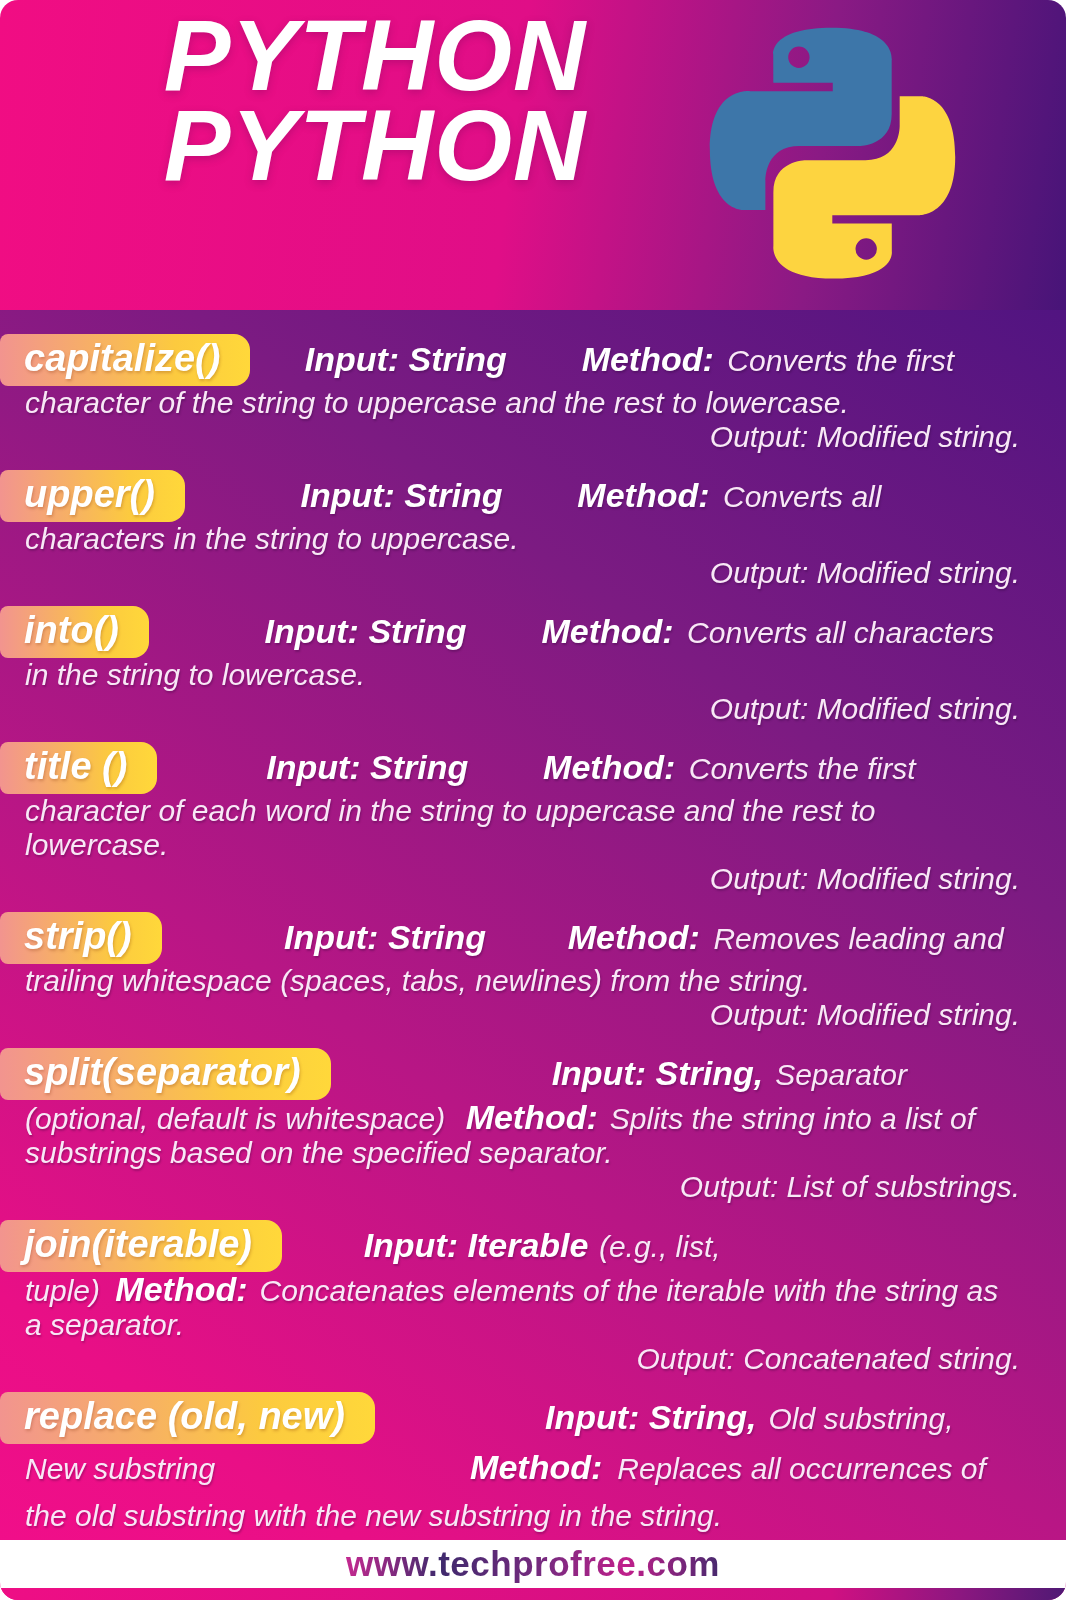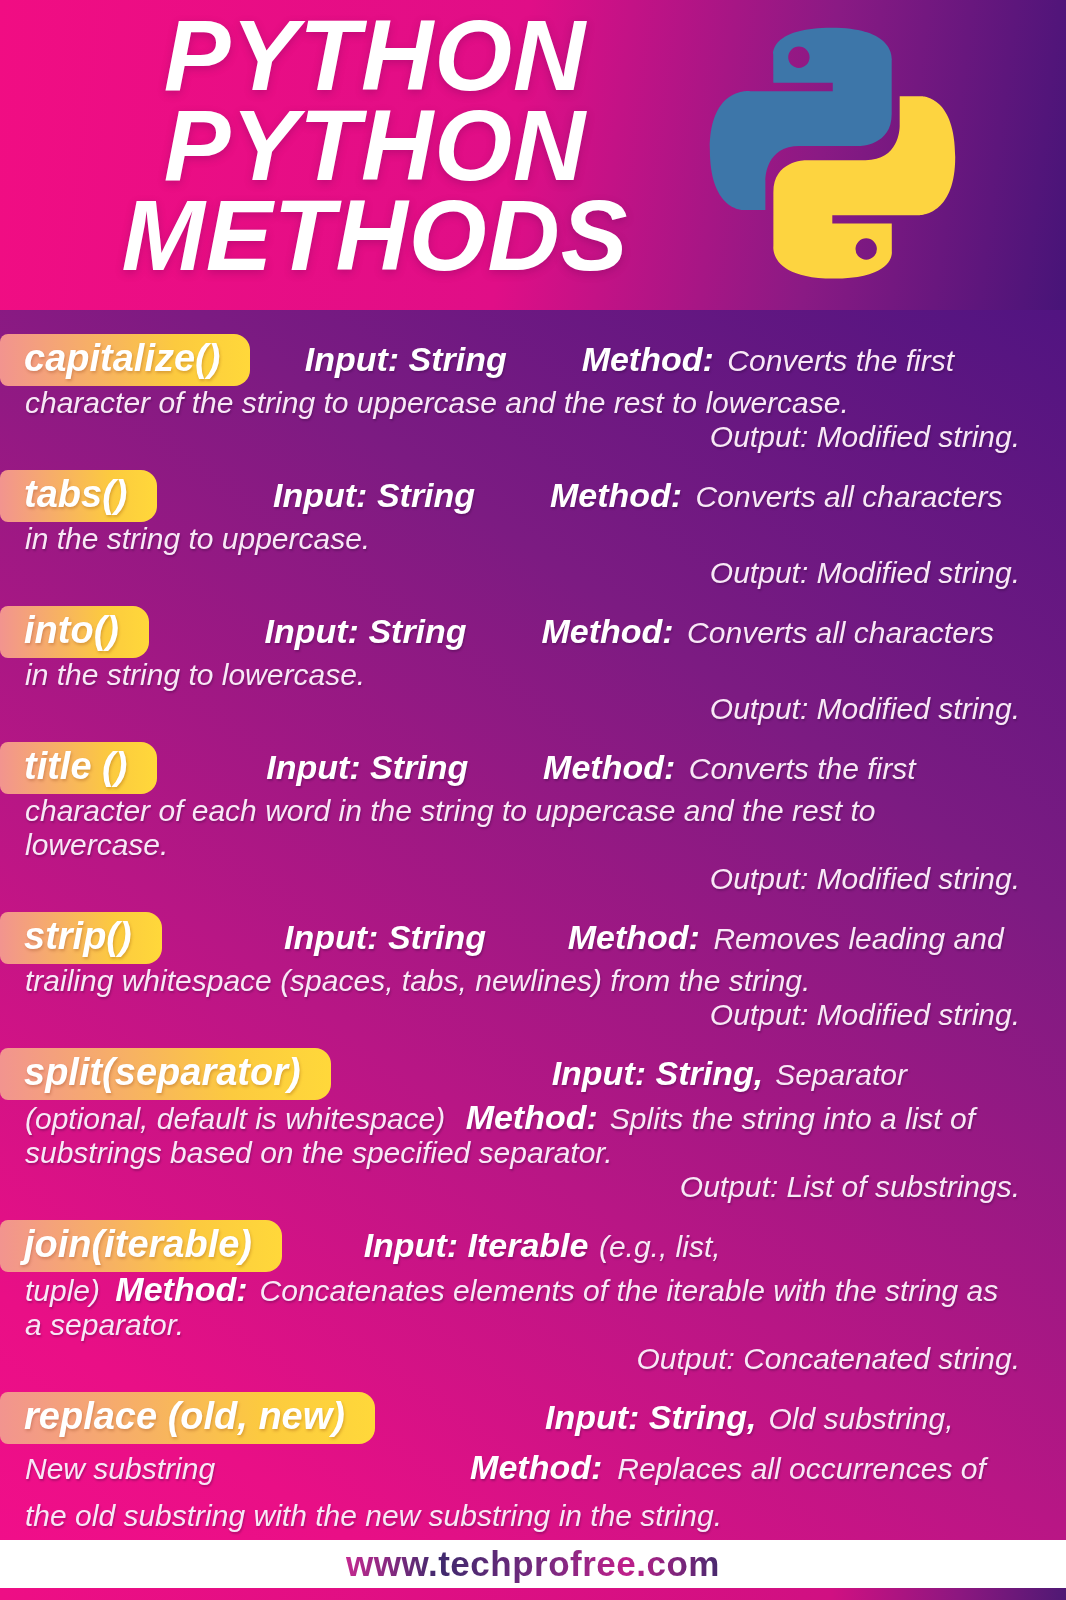--- a/index.html
+++ b/index.html
@@ -1,18 +1,19 @@
 <!DOCTYPE html>
 <html><head>
 <meta charset="utf-8">
 <style>
   html,body{margin:0;padding:0;background:#fff;}
   .page{
     position:relative;width:1066px;height:1600px;overflow:hidden;
     font-family:"Liberation Sans","DejaVu Sans",sans-serif;
+    border-radius:18px;
   }
   
   .header{
     position:absolute;left:0;top:0;width:1066px;height:310px;
     background:linear-gradient(97deg,#f10d83 0%,#e00e87 48%,#8a1a84 76%,#471478 100%);
   }
   .title{
     position:absolute;left:0;top:10px;width:750px;
     text-align:center;color:#ffffff;
     font-style:italic;font-weight:700;
@@ -62,33 +63,32 @@
 </style>
 </head>
 <body>
 
 <div class="page">
 
   <div class="header">
     <div class="title">
       <div>PYTHON</div>
       <div>PYTHON</div>
-      <div>METHODS</div>
     </div>
     <div class="logo">
       <svg viewBox="0 0 111 111" width="258" height="258" aria-hidden="true">
         <path fill="#3d76a9" d="M54.92 1.6C28.11 1.6 29.79 13.22 29.79 13.22l.03 12.04h25.58v3.62H19.66S2.52 26.94 2.52 53.96c0 27.03 14.96 26.07 14.96 26.07h8.93V67.48s-.48-14.96 14.72-14.96h25.38s14.24.23 14.24-13.76V15.62S82.91 1.6 54.92 1.6z M40.82 9.7a4.6 4.6 0 1 1 0 9.2 4.6 4.6 0 0 1 0-9.2z"></path>
         <path fill="#fdd440" d="M55.68 109.53c26.81 0 25.13-11.62 25.13-11.62l-.03-12.05H55.2v-3.61h35.74s17.14 1.94 17.14-25.08c0-27.03-14.96-26.07-14.96-26.07h-8.93v12.55s.48 14.96-14.72 14.96H44.09s-14.24-.23-14.24 13.76v23.14s-2.16 14.02 25.83 14.02z M69.78 101.43a4.6 4.6 0 1 1 0-9.2 4.6 4.6 0 0 1 0 9.2z"></path>
       </svg>
     </div>
   </div>
 
   <div class="methods" id="sections">
       <section class="section"><span class="badge">capitalize()</span><span class="seg bold" style="margin-left: 1.6em;">Input: String</span><span class="seg bold" style="margin-left: 2.2em;">Method:</span><span class="seg reg" style="margin-left: 0.45em;">Converts the first character of the string to uppercase and the rest to lowercase.</span><span class="output">Output: Modified string.</span></section>
-      <section class="section"><span class="badge">tabs()</span><span class="seg bold" style="margin-left: 3.4em;">Input: String</span><span class="seg bold" style="margin-left: 2.2em;">Method:</span><span class="seg reg" style="margin-left: 0.45em;">Converts all characters in the string to uppercase.</span><span class="output">Output: Modified string.</span></section>
+      <section class="section"><span class="badge">upper()</span><span class="seg bold" style="margin-left: 3.4em;">Input: String</span><span class="seg bold" style="margin-left: 2.2em;">Method:</span><span class="seg reg" style="margin-left: 0.45em;">Converts all characters in the string to uppercase.</span><span class="output">Output: Modified string.</span></section>
       <section class="section"><span class="badge">into()</span><span class="seg bold" style="margin-left: 3.4em;">Input: String</span><span class="seg bold" style="margin-left: 2.2em;">Method:</span><span class="seg reg" style="margin-left: 0.45em;">Converts all characters in the string to lowercase.</span><span class="output">Output: Modified string.</span></section>
       <section class="section"><span class="badge">title ()</span><span class="seg bold" style="margin-left: 3.2em;">Input: String</span><span class="seg bold" style="margin-left: 2.2em;">Method:</span><span class="seg reg" style="margin-left: 0.45em;">Converts the first character of each word in the string to uppercase and the rest to lowercase.</span><span class="output">Output: Modified string.</span></section>
       <section class="section"><span class="badge">strip()</span><span class="seg bold" style="margin-left: 3.6em;">Input: String</span><span class="seg bold" style="margin-left: 2.4em;">Method:</span><span class="seg reg" style="margin-left: 0.45em;">Removes leading and trailing whitespace (spaces, tabs, newlines) from the string.</span><span class="output">Output: Modified string.</span></section>
       <section class="section"><span class="badge">split(separator)</span><span class="seg bold" style="margin-left: 6.5em;">Input: String,</span><span class="seg reg" style="margin-left: 0.4em;">Separator (optional, default is whitespace)</span><span class="seg bold" style="margin-left: 0.6em;">Method:</span><span class="seg reg" style="margin-left: 0.4em;">Splits the string into a list of substrings based on the specified separator.</span><span class="output">Output: List of substrings.</span></section>
       <section class="section"><span class="badge">join(iterable)</span><span class="seg bold" style="margin-left: 2.4em;">Input: Iterable</span><span class="seg reg" style="margin-left: 0.35em;">(e.g., list, tuple)</span><span class="seg bold" style="margin-left: 0.45em;">Method:</span><span class="seg reg" style="margin-left: 0.4em;">Concatenates elements of the iterable with the string as a separator.</span><span class="output">Output: Concatenated string.</span></section>
       <section class="section"><span class="badge">replace (old, new)</span><span class="seg bold" style="margin-left: 5em;">Input: String,</span><span class="seg reg" style="margin-left: 0.4em;">Old substring, New substring</span><span class="seg bold" style="margin-left: 7.5em;">Method:</span><span class="seg reg" style="margin-left: 0.5em;">Replaces all occurrences of the old substring with the new substring in the string.</span><span class="output">Output: Modified string.</span></section>
     </div>
 
   <div class="url-band">
     <span class="url">www.techprofree.com</span>

